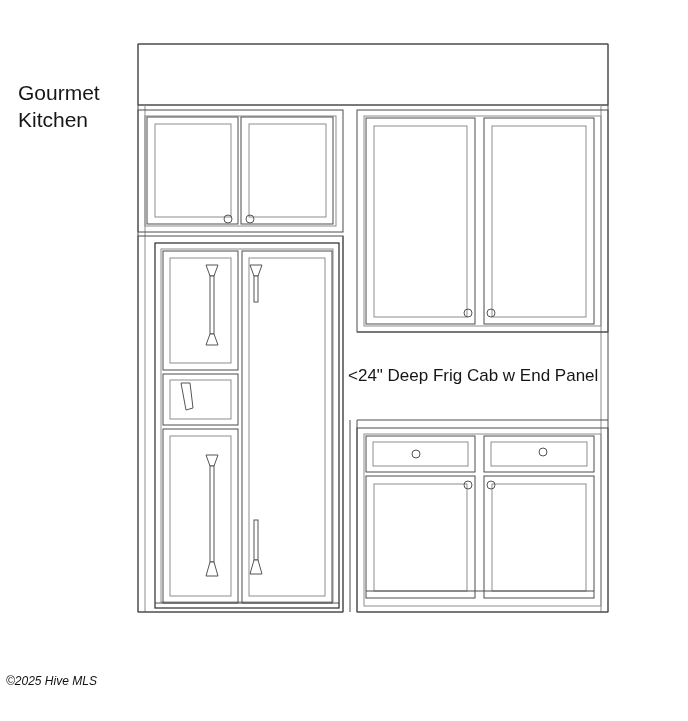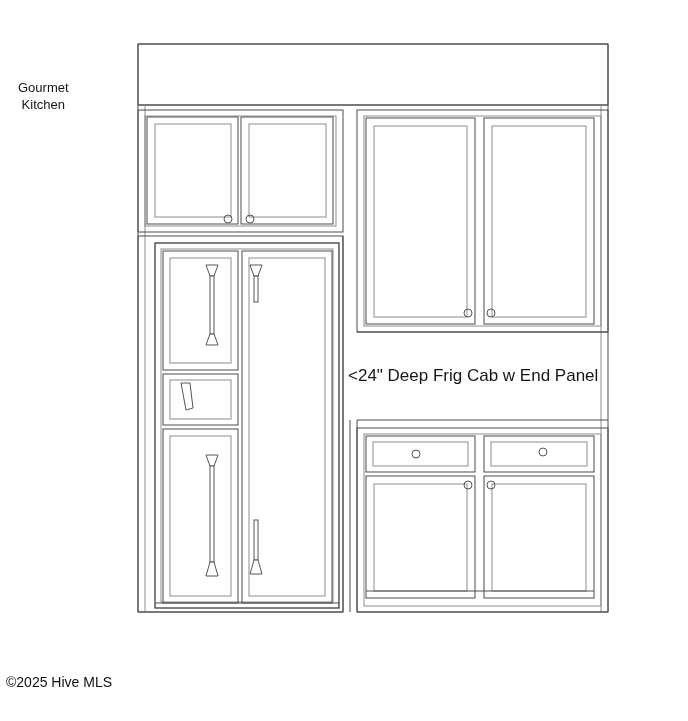--- a/index.html
+++ b/index.html
@@ -24,33 +24,33 @@
   .label {
     position: absolute;
     font-family: "Liberation Sans", sans-serif;
     color: #161616;
     white-space: pre;
     line-height: 1.28;
   }
   #gourmet-label {
     left: 18px;
     top: 80px;
-    font-size: 13px;
-    text-align: center;
+    font-size: 21px;
   }
   #frig-label {
     left: 348px;
     top: 365px;
     font-size: 17px;
   }
   #watermark {
     left: 6px;
     top: 674px;
-    font-size: 14px;
+    font-size: 12px;
     color: #111111;
+    font-style: italic;
   }
   svg.drawing {
     position: absolute;
     left: 0;
     top: 0;
     width: 688px;
     height: 721px;
   }
   .ln { stroke: #4c4c4c; stroke-width: 1; fill: none; }
   .ln-dark { stroke: #2a2a2a; stroke-width: 1.2; fill: none; }

